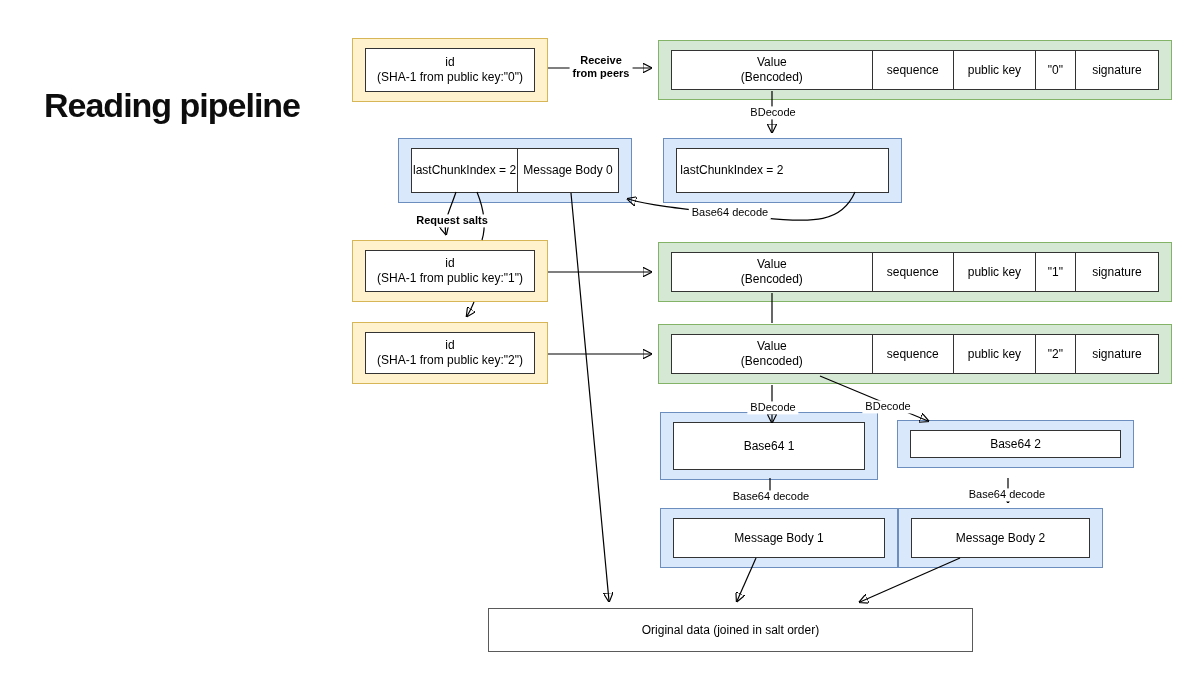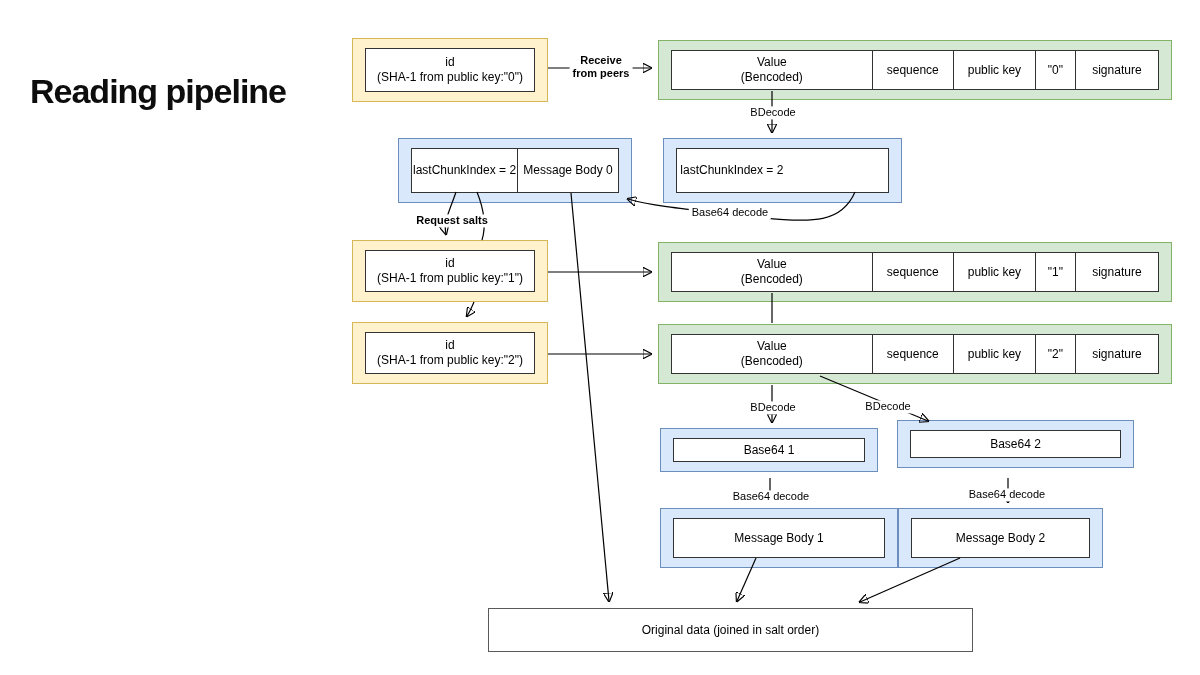--- a/index.html
+++ b/index.html
@@ -1,21 +1,21 @@
 <!DOCTYPE html>
 <html><head>
 <meta charset="utf-8">
 <style>
   html,body{margin:0;padding:0;background:#fff;}
   .canvas{
     position:relative;width:1200px;height:675px;background:#ffffff;
     font-family:"Liberation Sans",sans-serif;color:#000;overflow:hidden;
   }
   .title{
-    position:absolute;left:30px;top:72px;margin:0;
+    position:absolute;left:30px;top:72px;margin:14px;
     font-size:34px;font-weight:bold;letter-spacing:-1px;color:#0d0d0d;
   }
   
   .node{position:absolute;box-sizing:border-box;display:flex;padding:9px 12px;}
   .yellow{background:#fff2cc;border:1px solid #d6b656;}
   .green{background:#d5e8d4;border:1px solid #82b366;}
   .blue{background:#dae8fc;border:1px solid #6c8ebf;}
   .inner{
     flex:1;background:#fff;border:1.5px solid #333;box-sizing:border-box;
     display:flex;align-items:stretch;min-width:0;
@@ -108,21 +108,21 @@
       <div class="cell w515">lastChunkIndex = 2</div>
       <div class="cell w485">Message Body 0</div>
     </div>
   </div>
   <div class="node blue" style="left:663px;top:138px;width:239px;height:65px">
     <div class="inner">
       <div class="cell w52">lastChunkIndex = 2</div>
     </div>
   </div>
 
-  <div class="node blue" style="left:660px;top:428px;width:218px;height:44px">
+  <div class="node blue" style="left:660px;top:412px;width:218px;height:68px">
     <div class="inner">
         <div class="center">Base64 1</div>
       </div>
   </div>
   <div class="node blue" style="left:897px;top:420px;width:237px;height:48px">
     <div class="inner">
         <div class="center">Base64 2</div>
       </div>
   </div>
   <div class="node blue" style="left:660px;top:508px;width:238px;height:60px">

